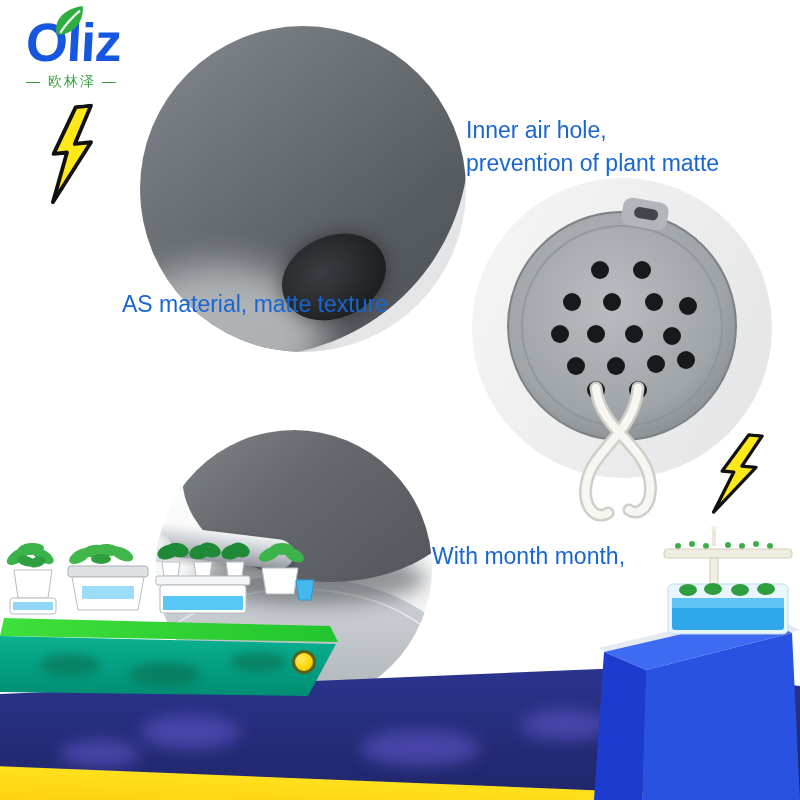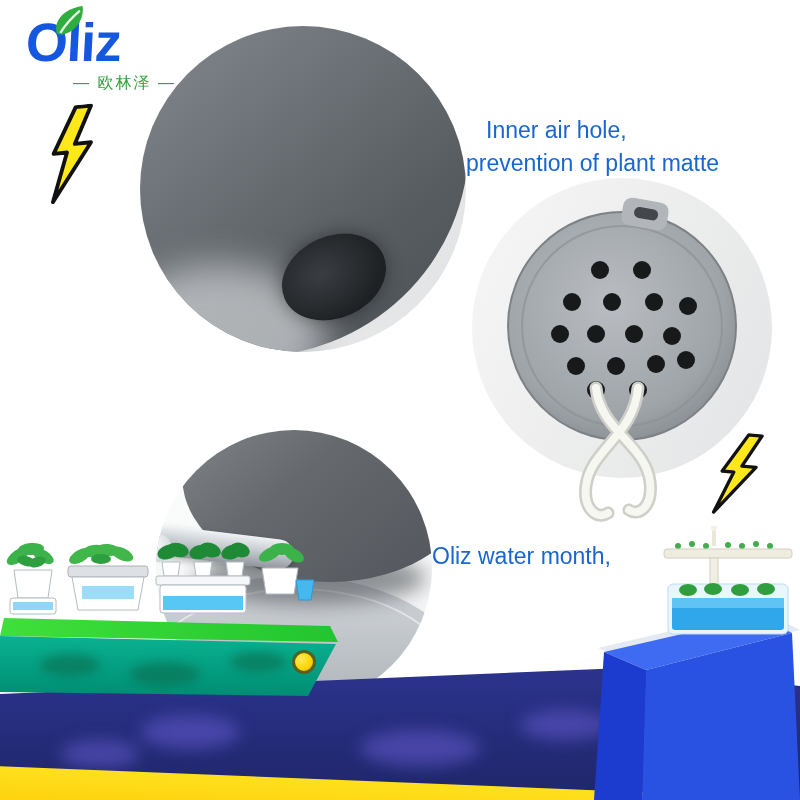--- a/index.html
+++ b/index.html
@@ -9,34 +9,34 @@
   }
 
   
   .logo{position:absolute;left:26px;top:14px;width:156px;z-index:20;}
   .logo-name{
     font-size:54px;font-weight:bold;color:#1557e0;line-height:1.05;
     letter-spacing:-1px;transform:skewX(-3deg);
   }
   .logo-leaf{position:absolute;left:24px;top:-8px;width:38px;height:30px;transform:rotate(-14deg);}
   .logo-tagline{
-    margin-top:2px;width:150px;text-align:right;color:#33a03d;
-    font-size:16px;letter-spacing:2px;white-space:nowrap;
+    margin-top:2px;width:150px;text-align:left;color:#33a03d;
+    font-size:14px;letter-spacing:2px;white-space:nowrap;
   }
 
   
   .bolt{position:absolute;z-index:20;}
   .bolt-left{left:40px;top:106px;width:62px;height:96px;transform:rotate(-6deg);}
   .bolt-right{left:712px;top:432px;width:50px;height:84px;transform:rotate(5deg);}
 
   
   .callout{position:absolute;color:#1866d2;font-size:23px;line-height:33px;z-index:21;}
   .callout-material{left:122px;top:288px;}
   .callout-airhole{left:466px;top:114px;}
-  .callout-airhole .l1{margin-left:20px;}
+  .callout-airhole .l1{margin-left:0;}
   .callout-water{left:432px;top:540px;}
 
   
   .photo-circle{position:absolute;border-radius:50%;overflow:hidden;z-index:1;}
 
   .circle-material{left:140px;top:26px;width:326px;height:326px;
     background:linear-gradient(115deg,#fbfbfb 0%,#ececed 55%,#e0e1e2 100%);}
   .pot-surface{position:absolute;left:-120px;top:-110px;width:450px;height:440px;
     border-radius:46% 54% 52% 48%;transform:rotate(12deg);
     background:linear-gradient(128deg,#9aa0a5 0%,#7a8085 35%,#585d62 75%,#4a4f54 100%);}
@@ -166,28 +166,29 @@
     <div class="logo-tagline">— 欧林泽 —</div>
   </div>
 
   <svg class="bolt bolt-left" viewBox="0 0 60 100">
     <polygon points="40,2 12,48 26,48 6,98 52,40 35,40 56,2" fill="#ffe81a" stroke="#111" stroke-width="4" stroke-linejoin="round"></polygon>
   </svg>
   <svg class="bolt bolt-right" viewBox="0 0 60 100">
     <polygon points="40,2 12,48 26,48 6,98 52,40 35,40 56,2" fill="#ffe81a" stroke="#111" stroke-width="4" stroke-linejoin="round"></polygon>
   </svg>
 
+  <div class="callout callout-material">AS material, matte texture</div>
 
   <div class="callout callout-airhole">
     <div class="l1">Inner air hole,</div>
     <div class="l2">prevention of plant matte</div>
   </div>
 
   <div class="callout callout-water">
-    <div>Oliz water month,</div>
+    <div>With month month,</div>
   </div>
 
   <div class="scene">
 
     <div class="navy-beam">
       <div class="nblob" style="left:140px;top:55px;width:100px;height:34px;"></div>
       <div class="nblob" style="left:360px;top:70px;width:120px;height:36px;"></div>
       <div class="nblob" style="left:60px;top:80px;width:80px;height:28px;"></div>
       <div class="nblob" style="left:520px;top:50px;width:90px;height:30px;"></div>
     </div>

